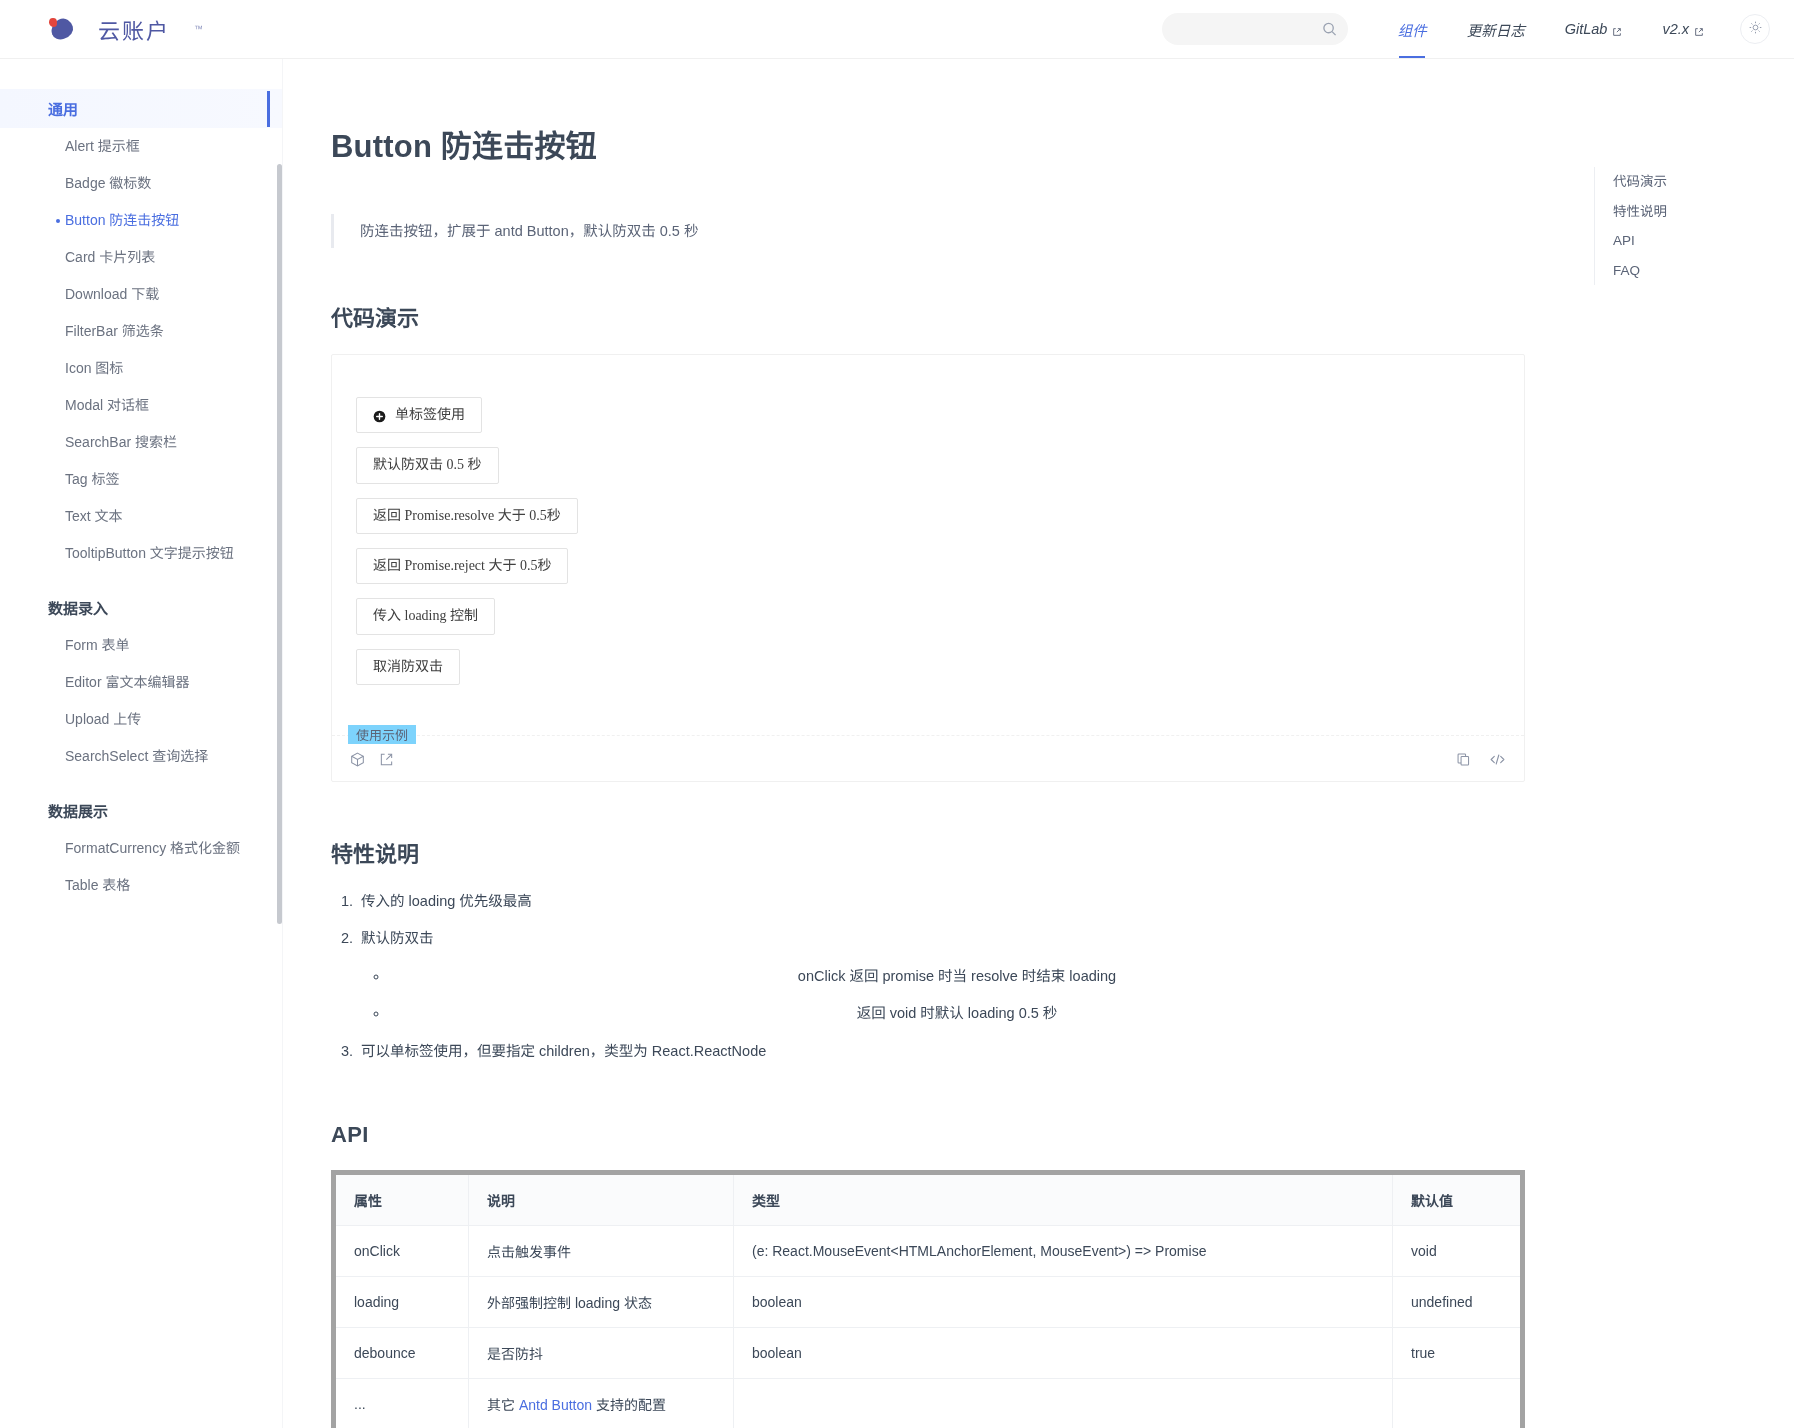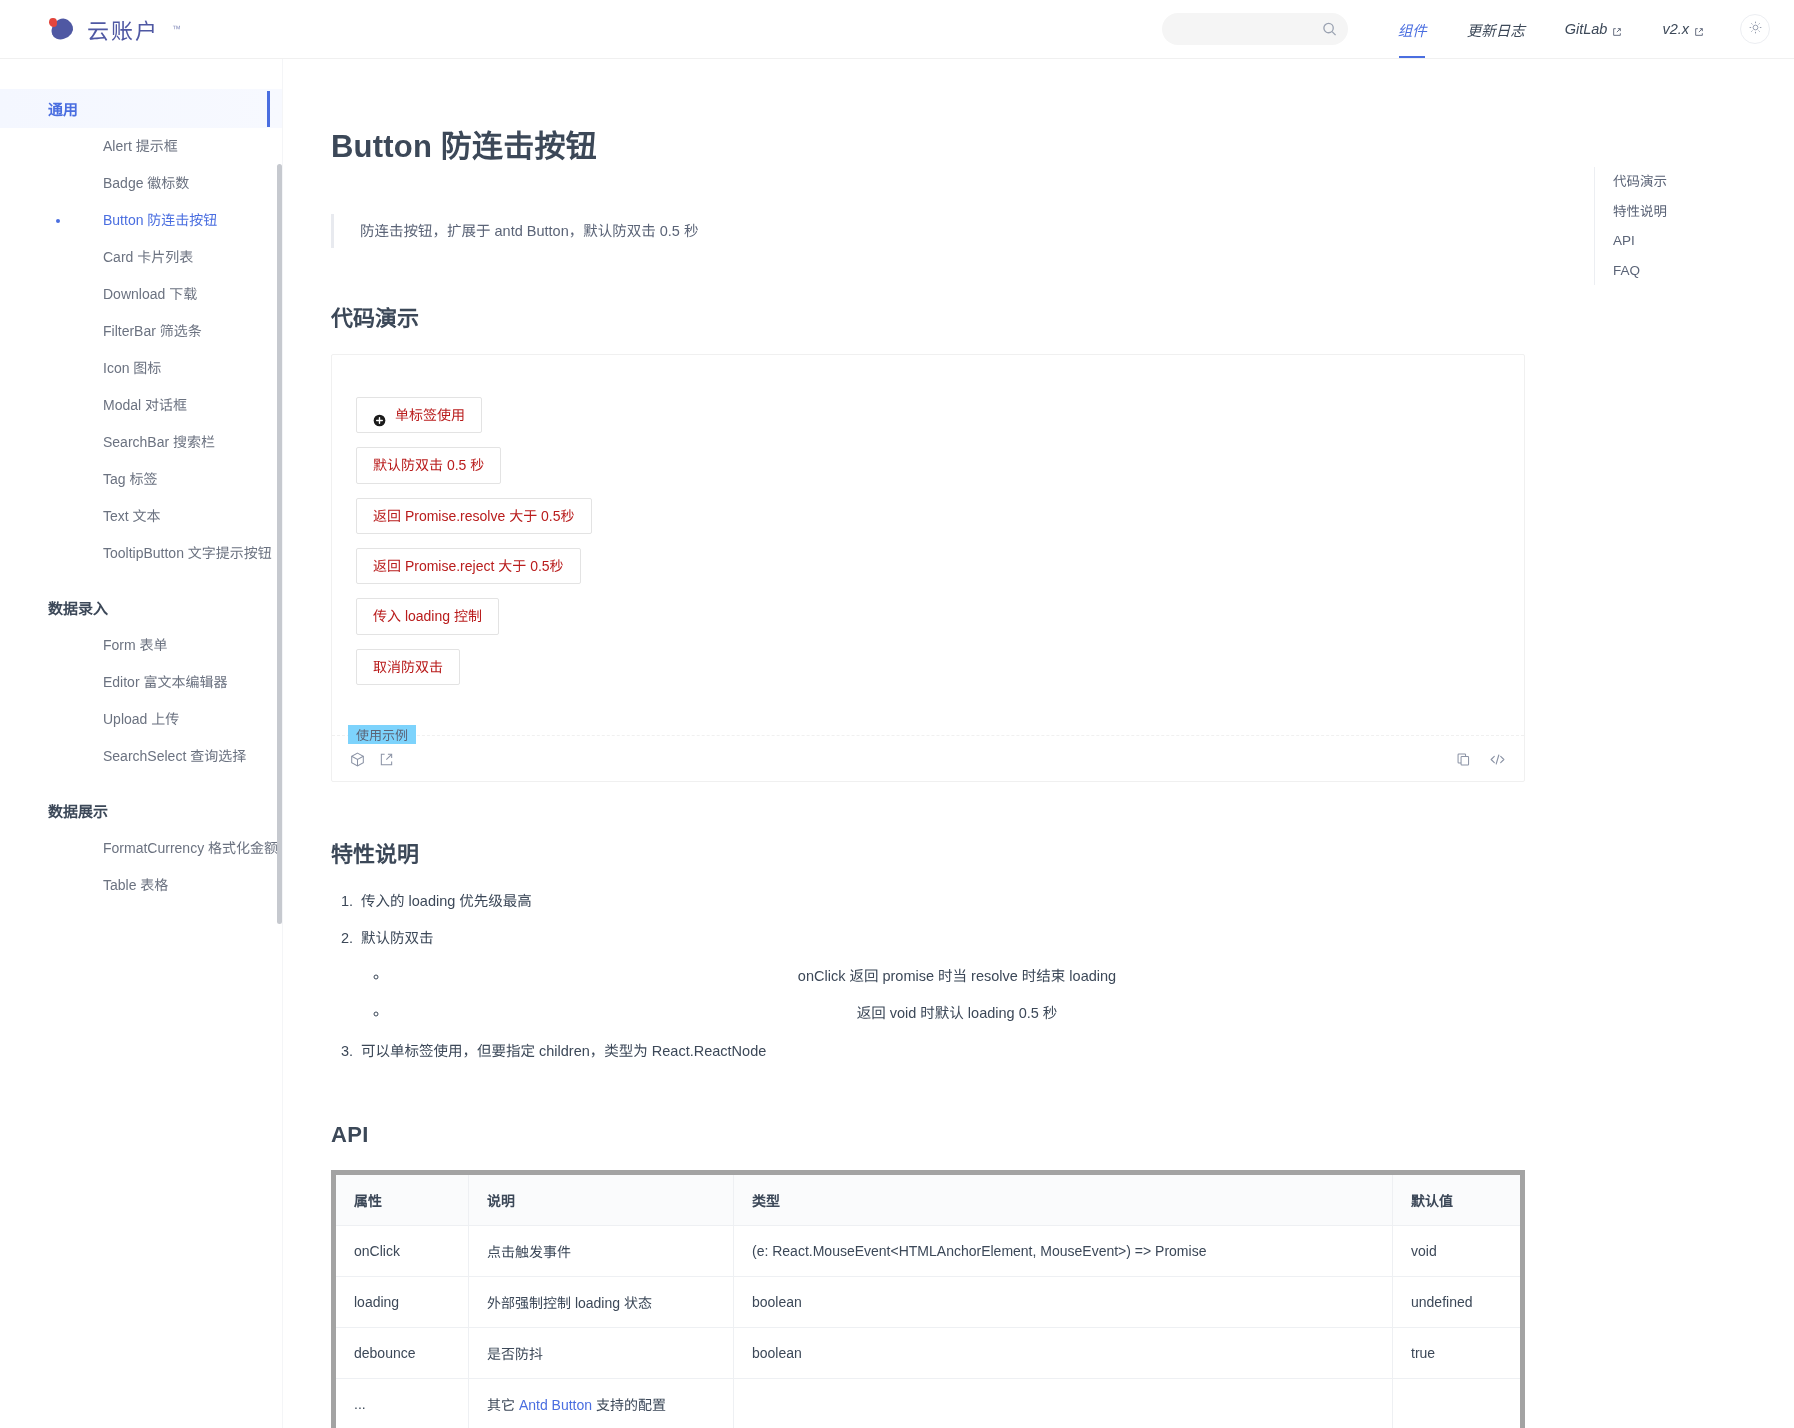--- a/index.html
+++ b/index.html
@@ -16,21 +16,21 @@
   
   .header {
     position: relative;
     height: 59px;
     display: flex;
     align-items: center;
     background: #fff;
     border-bottom: 1px solid #f0f0f0;
     padding: 0 24px 0 48px;
   }
-  .brand { display: flex; align-items: center; gap: 12px; }
+  .brand { display: flex; align-items: center; gap: 23px; }
   .brand-mark {
     position: relative;
     width: 27px; height: 24px;
     flex: 0 0 auto;
   }
   .brand-mark .leaf {
     position: absolute; left: 3px; top: 2px;
     width: 22px; height: 20px;
     background: #4f58a3;
     border-radius: 60% 40% 55% 45% / 60% 55% 45% 40%;
@@ -159,21 +159,21 @@
   .side-group-title.active::after {
     content: "";
     position: absolute; right: 12px; top: 2px;
     width: 3px; height: 36px;
     background: #4a6ee0;
   }
   .side-item {
     display: block;
     font-size: 14px;
     color: #6b7280;
-    padding: 8px 0 8px 103px;
+    padding: 8px 0 8px 65px;
     text-decoration: none;
     position: relative;
     cursor: pointer;
     line-height: 1.5;
   }
   .side-item.active { color: #4a6ee0; }
   .side-item.active::before {
     content: "";
     position: absolute;
     left: 56px; top: 50%;
@@ -223,28 +223,28 @@
     border-radius: 2px;
     margin-bottom: 54px;
     background: #fff;
   }
   .demo-body {
     padding: 42px 28px 36px 24px;
     min-height: 270px;
   }
   .demo-btn {
     display: inline-flex;
-    align-items: flex-end;
+    align-items: center;
     gap: 9px;
     border: 1px solid #e3e3e3;
     background: #fff;
     border-radius: 2px;
     font-size: 14px;
-    color: #b91c1c;
-    font-family: Liberation Sans, sans-serif;
+    color: #404040;
+    font-family: Liberation Serif, serif;
     padding: 7px 16px;
     margin-bottom: 14px;
     cursor: pointer;
     line-height: 1.45;
   }
   .demo-btn-row { display: block; }
   .plus-circle-icon {
     width: 13px; height: 13px;
     display: inline-block;
     color: #222;

